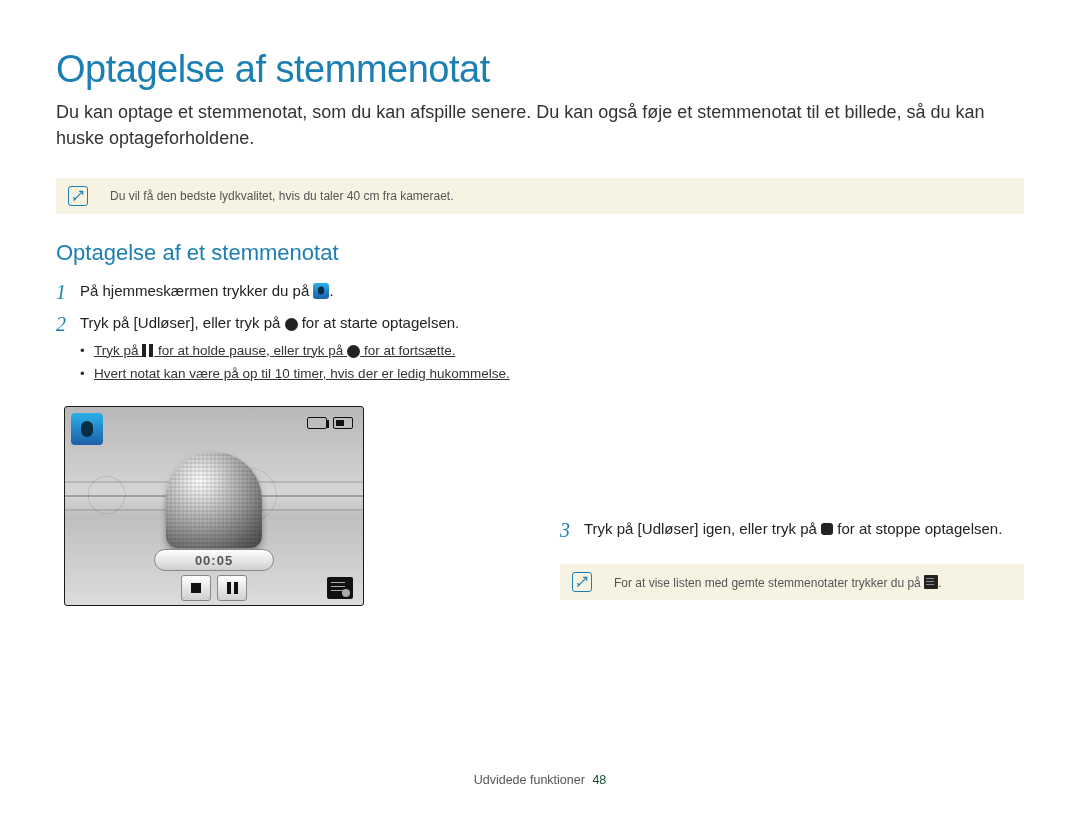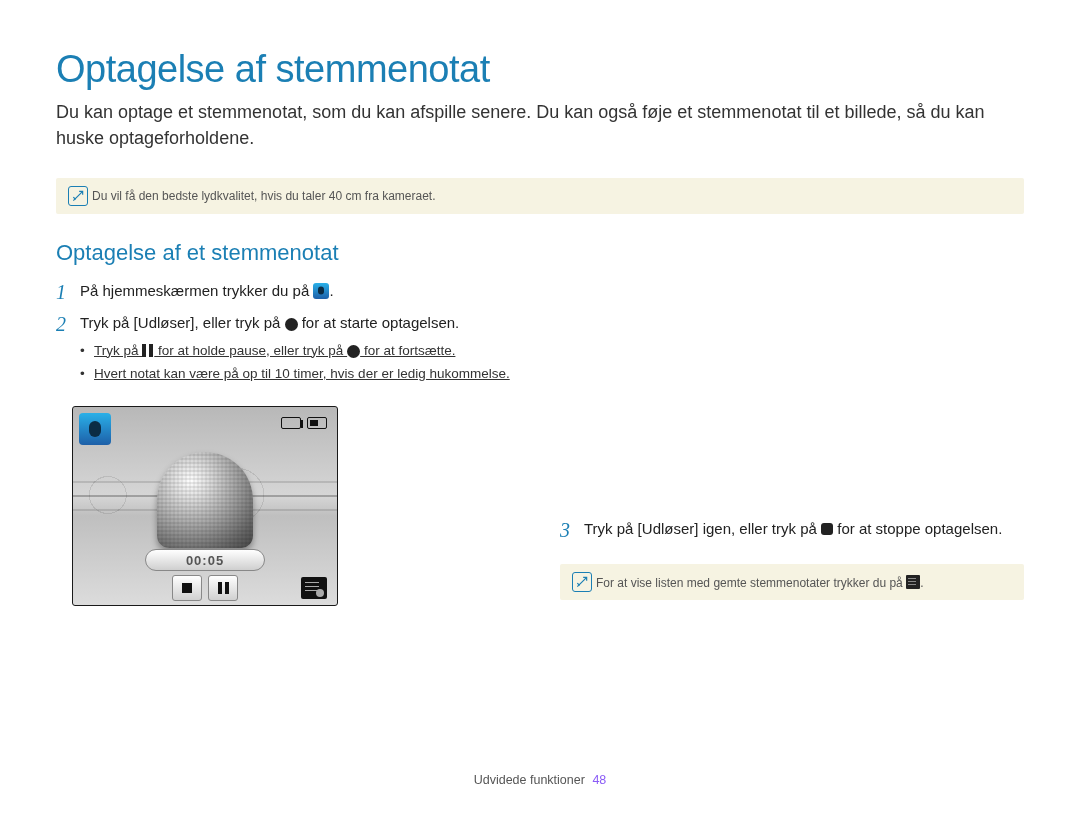--- a/index.html
+++ b/index.html
@@ -24,21 +24,21 @@
     line-height: 1.45;
     color: #333;
     margin-bottom: 27px;
   }
   .note-box {
     background: #f6f3e2;
     border-radius: 2px;
     padding: 8px 12px;
     display: flex;
     align-items: center;
-    gap: 4px;
+    gap: 22px;
     margin-bottom: 26px;
   }
   .note-box.small { margin-bottom: 6px; }
   .note-icon {
     width: 20px; height: 20px;
     border: 1.5px solid #1b7fb4;
     border-radius: 3px;
     color: #1b7fb4;
     display: flex; align-items: center; justify-content: center;
     flex: 0 0 auto;
@@ -126,23 +126,23 @@
     margin-bottom: 3px;
     text-decoration: underline;
   }
   .sub-bullets li::before {
     content: "•";
     position: absolute; left: 0; top: 0;
   }
 
   
   .device-screen {
-    width: 266px;
+    width: 300px;
     height: 200px;
-    margin-left: 16px;
+    margin-left: 8px;
     margin-top: 6px;
     background: linear-gradient(#b8b8b8 0%, #d6d6d6 45%, #bfbfbf 55%, #dcdcdc 100%);
     border: 1px solid #1a1a1a;
     border-radius: 3px;
     position: relative;
     overflow: hidden;
     padding-left: 46px;
   }
   .ds-topbar {
     position:absolute; top:6px; left:6px;
@@ -210,21 +210,21 @@
   .ctrl-list::after { content:""; position:absolute; right:3px; bottom:2px; width:8px; height:8px; border-radius:50%; background:#aaa; }
 
   .footer {
     position:absolute;
     bottom: 28px;
     left: 0; right: 0;
     text-align:center;
     font-size: 12.5px;
     color: #555;
   }
-  .footer .pg { color:#8b5cf6; margin-left:4px; }
+  .footer .pg { color:#14532d; margin-left:4px; }
 </style>
 </head>
 <body>
 
 <h1 class="page-title">Optagelse af stemmenotat</h1>
 
 <p class="intro">Du kan optage et stemmenotat, som du kan afspille senere. Du kan også føje et stemmenotat til et billede, så du kan huske optageforholdene.</p>
 
 <div class="note-box">
   <span class="note-icon">

